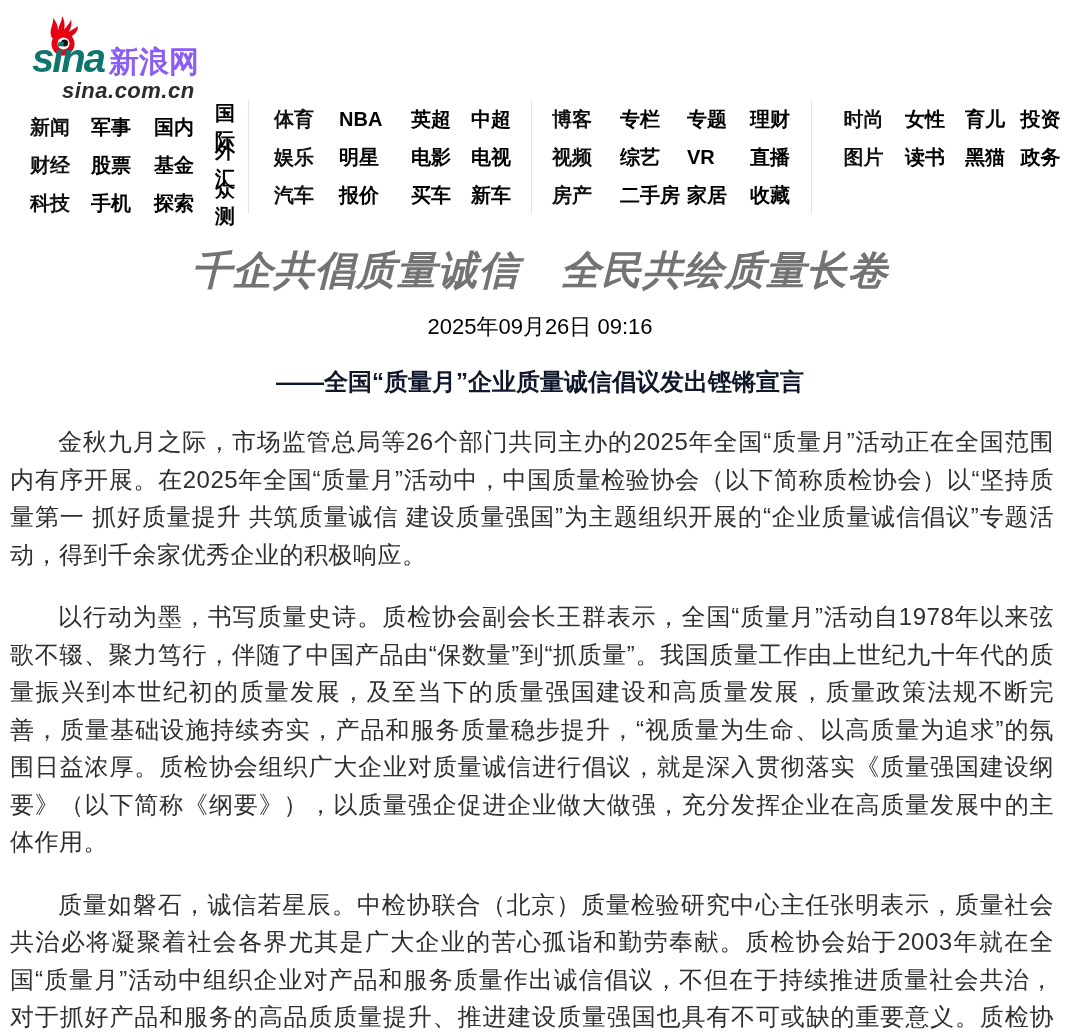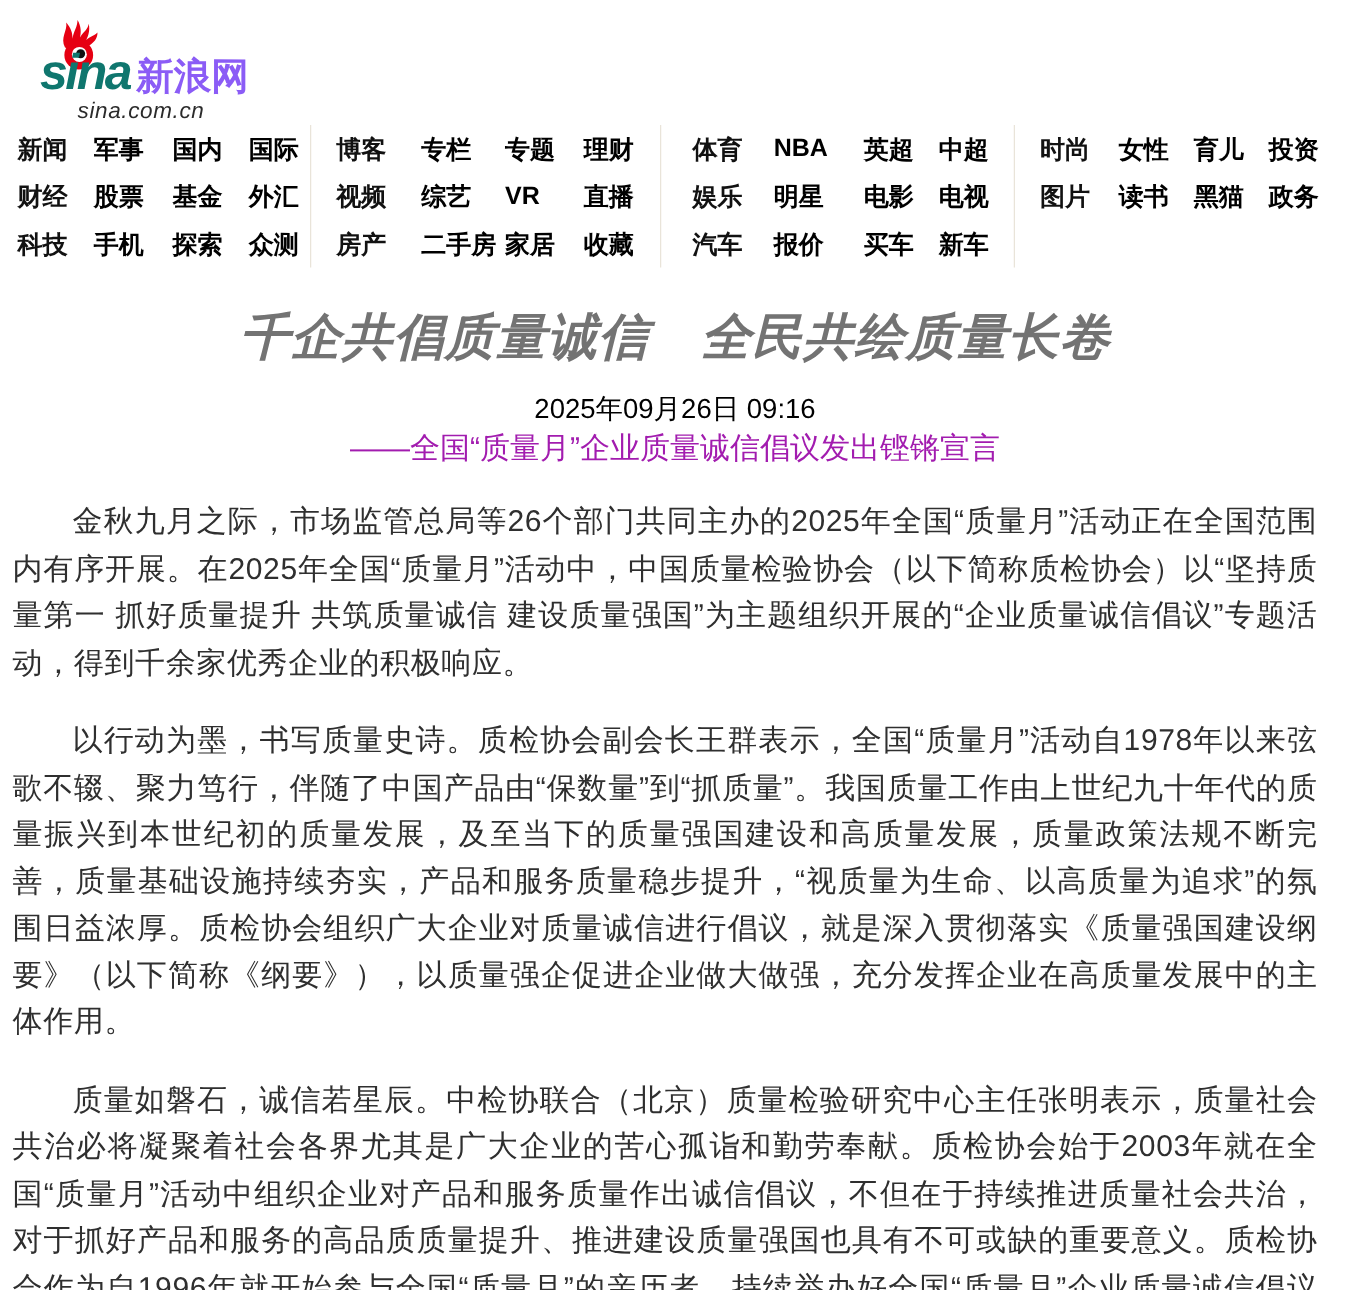--- a/index.html
+++ b/index.html
@@ -15,47 +15,47 @@
   .logo { position: absolute; left: 28px; top: 10px; width: 220px; height: 90px; cursor: pointer; }
   .logo-eye { position: absolute; left: 16px; top: 4px; }
   .logo-row { position: absolute; left: 4px; top: 28px; display: flex; align-items: baseline; white-space: nowrap; }
   .logo-sina {
     font-size: 40px; font-weight: 800; font-style: italic;
     letter-spacing: -2px; color: #0f766e; line-height: 1;
   }
   .logo-cnname { font-size: 30px; font-weight: 700; color: #8b5cf6; margin-left: 5px; line-height: 1; }
   .logo-domain {
     position: absolute; left: 34px; top: 68px;
-    font-size: 18px; font-weight: 400; font-style: italic; color: #2b2b2b; letter-spacing: 0.5px;
+    font-size: 22px; font-weight: 700; font-style: italic; color: #2b2b2b; letter-spacing: 0.5px;
   }
 
   
   .nav { display: flex; height: 114px; }
   .nav-col { box-sizing: border-box; }
   .nav-col + .nav-col { border-left: 1px solid #e9e4d9; }
-  .nav-col-0 { width: 248px; padding-left: 14px; }
+  .nav-col-0 { width: 248px; padding-left: 30px; }
   .nav-col-1 { width: 283px; padding-left: 25px; }
   .nav-col-2 { width: 280px; padding-left: 20px; }
   .nav-col-3 { width: 255px; padding-left: 20px; }
   .nav-row { display: grid; height: 38px; align-items: center; }
   .nav-col-0 .nav-row { grid-template-columns: 61px 63px 61px auto; }
   .nav-col-1 .nav-row { grid-template-columns: 65px 72px 60px auto; }
   .nav-col-2 .nav-row { grid-template-columns: 68px 67px 63px auto; }
-  .nav-col-3 .nav-row { grid-template-columns: 63px 60px 60px auto; }
+  .nav-col-3 .nav-row { grid-template-columns: 63px 60px 60px auto; text-align: center; }
   .nav-cat { font-size: 20px; font-weight: 700; color: #111111; cursor: pointer; }
   .nav-link { font-size: 20px; font-weight: 700; color: #000000; cursor: pointer; }
 
   
   .article { padding: 0 10px; }
   .art-title {
     margin: 32px 0 0 0; text-align: center;
     font-size: 40px; font-weight: 700; color: #737373; letter-spacing: 1px; line-height: 1.2; font-style: italic;
   }
   .art-date { margin-top: 18px; text-align: center; font-size: 22px; color: #000000; }
-  .art-subtitle { text-align: center; font-size: 24px; font-weight: 400; color: #a21caf; }
+  .art-subtitle { margin-top: 24px; text-align: center; font-size: 24px; font-weight: 700; color: #0f172a; }
   .art-body { margin-top: 14px; }
   .para {
     margin: 25px 16px 0 0;
     font-size: 24px; line-height: 37.5px; color: #2f2f2f;
     text-align: justify; text-indent: 2em; letter-spacing: 0.5px;
   }
 </style>
 </head>
 <body>
 
@@ -90,59 +90,59 @@
       <span class="nav-link">外汇</span>
     </div>
     <div class="nav-row">
       <span class="nav-cat">科技</span>
       <span class="nav-link">手机</span>
       <span class="nav-link">探索</span>
       <span class="nav-link">众测</span>
     </div>
   </div>
 
+  <div class="nav-col nav-col-1">
+    <div class="nav-row">
+      <span class="nav-cat">体育</span>
+      <span class="nav-link">NBA</span>
+      <span class="nav-link">英超</span>
+      <span class="nav-link">中超</span>
+    </div>
+    <div class="nav-row">
+      <span class="nav-cat">娱乐</span>
+      <span class="nav-link">明星</span>
+      <span class="nav-link">电影</span>
+      <span class="nav-link">电视</span>
+    </div>
+    <div class="nav-row">
+      <span class="nav-cat">汽车</span>
+      <span class="nav-link">报价</span>
+      <span class="nav-link">买车</span>
+      <span class="nav-link">新车</span>
+    </div>
+  </div>
+
   <div class="nav-col nav-col-2">
     <div class="nav-row">
       <span class="nav-cat">博客</span>
       <span class="nav-link">专栏</span>
       <span class="nav-link">专题</span>
       <span class="nav-link">理财</span>
     </div>
     <div class="nav-row">
       <span class="nav-cat">视频</span>
       <span class="nav-link">综艺</span>
       <span class="nav-link">VR</span>
       <span class="nav-link">直播</span>
     </div>
     <div class="nav-row">
       <span class="nav-cat">房产</span>
       <span class="nav-link">二手房</span>
       <span class="nav-link">家居</span>
       <span class="nav-link">收藏</span>
-    </div>
-  </div>
-
-  <div class="nav-col nav-col-1">
-    <div class="nav-row">
-      <span class="nav-cat">体育</span>
-      <span class="nav-link">NBA</span>
-      <span class="nav-link">英超</span>
-      <span class="nav-link">中超</span>
-    </div>
-    <div class="nav-row">
-      <span class="nav-cat">娱乐</span>
-      <span class="nav-link">明星</span>
-      <span class="nav-link">电影</span>
-      <span class="nav-link">电视</span>
-    </div>
-    <div class="nav-row">
-      <span class="nav-cat">汽车</span>
-      <span class="nav-link">报价</span>
-      <span class="nav-link">买车</span>
-      <span class="nav-link">新车</span>
     </div>
   </div>
 
   <div class="nav-col nav-col-3">
     <div class="nav-row">
       <span class="nav-cat">时尚</span>
       <span class="nav-link">女性</span>
       <span class="nav-link">育儿</span>
       <span class="nav-link">投资</span>
     </div>

